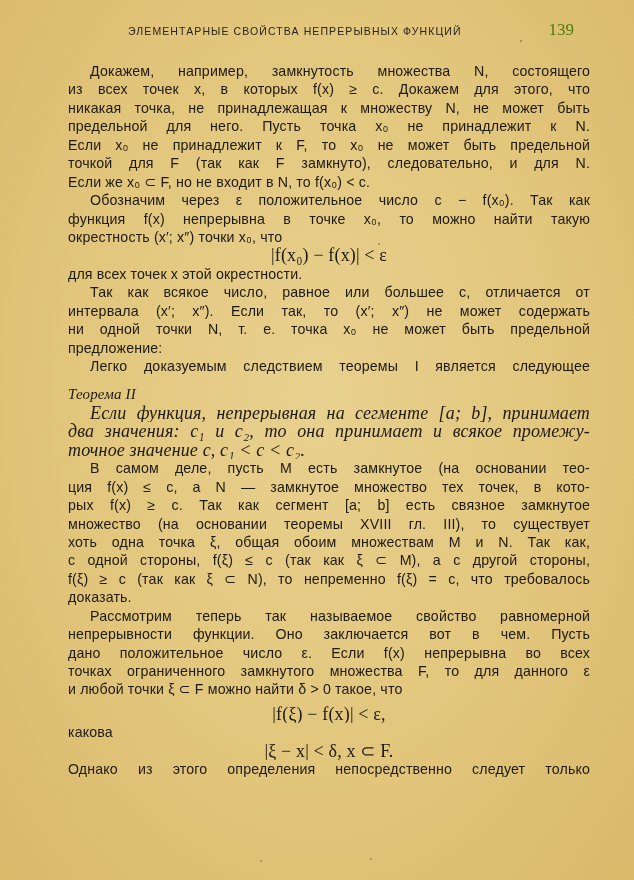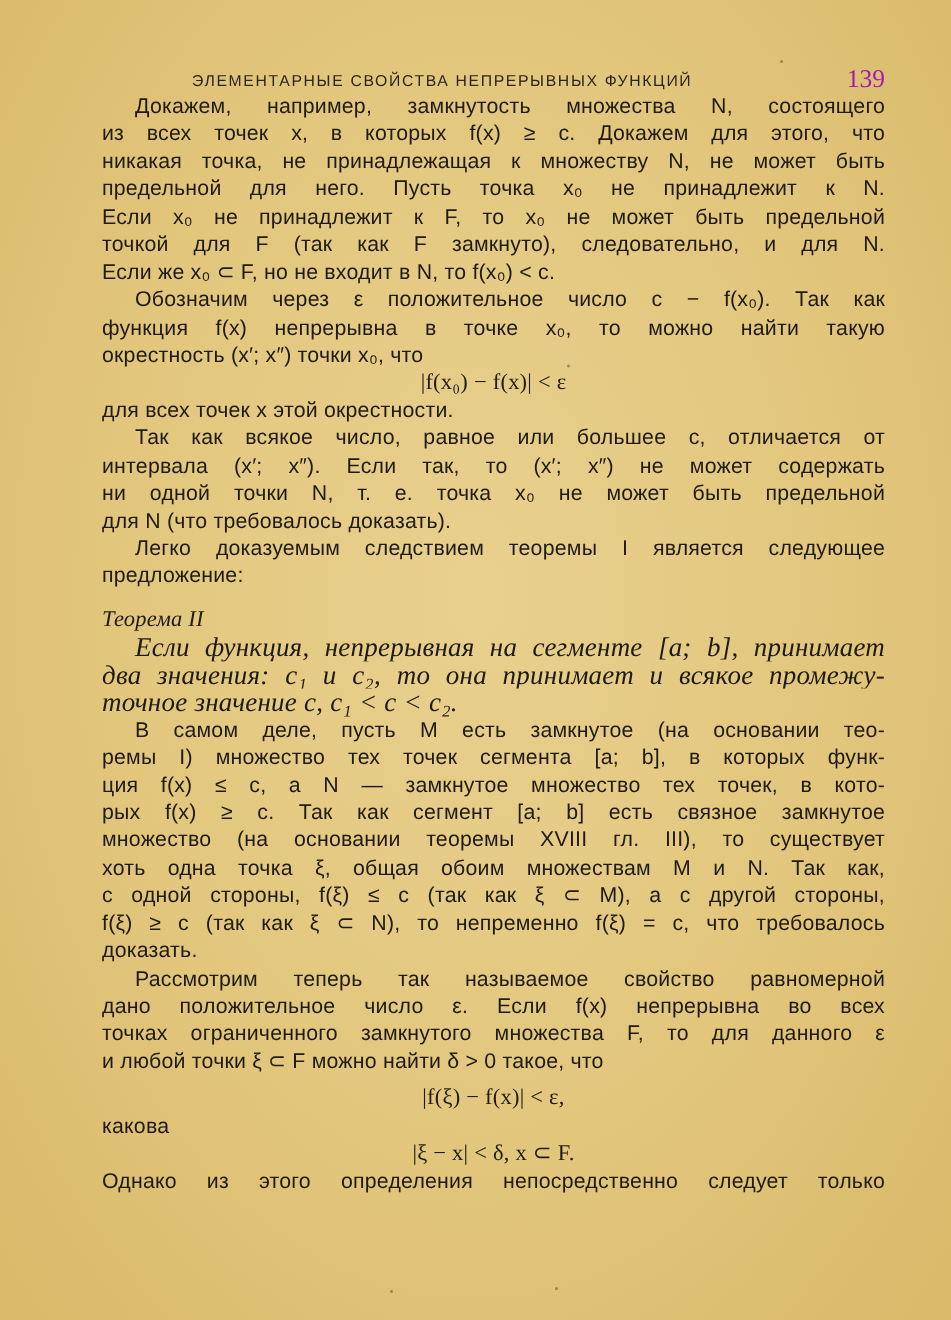--- a/index.html
+++ b/index.html
@@ -7,37 +7,36 @@
     width: 634px; height: 880px; overflow: hidden;
     background: radial-gradient(ellipse at 50% 45%, #e8d08e 0%, #e2c67c 55%, #d9b96a 100%);
     font-family: "Liberation Serif", "DejaVu Serif", serif;
     color: #1e1a14;
     position: relative;
   }
   .page { position: absolute; left: 68px; top: 0; width: 522px; }
   .running-head {
     position: absolute; top: 20px; left: 0; width: 522px; height: 22px;
     font-family: "Liberation Sans", "DejaVu Sans", sans-serif;
-    margin-top: 23px;
   }
   .running-title {
     position: absolute; left: 60px; top: 5px;
     font-size: 10.5px; letter-spacing: 1.1px; font-variant: small-caps; text-transform: uppercase;
     color: #2a241b;
   }
   .page-number {
-    position: absolute; right: 0; top: 0; font-size: 17px; font-family: "Liberation Serif", serif; color: #a21caf;
+    position: absolute; right: 16px; top: 0; font-size: 17px; font-family: "Liberation Serif", serif; color: #4d7c0f;
   }
   .body { position: absolute; top: 62px; left: 0; width: 522px;
     font-family: "Liberation Sans", "DejaVu Sans", sans-serif; font-size: 14.2px; line-height: 18.45px;
     letter-spacing: 0.15px; }
   .line { height: 18.45px; white-space: nowrap; text-align: justify; text-align-last: justify; overflow: hidden; }
   .line.last { text-align-last: left; }
   .line.indent { padding-left: 22px; }
-  .line.center { text-align: center; text-align-last: center; font-family: "Liberation Serif", serif; font-size: 15px; }
+  .line.center { text-align: center; text-align-last: center; font-family: "Liberation Serif", serif; font-size: 18px; }
   .line.italic { font-family: "Liberation Serif", serif; font-style: italic; font-size: 18px; }
   .line.heading { font-family: "Liberation Serif", serif; font-style: italic; font-size: 15px; text-align-last: left; }
   .gap { height: 10px; }
   .gap-small { height: 6px; }
   .speck { position: absolute; width: 2px; height: 2px; border-radius: 50%; background: #6b5a3c; opacity: 0.6; }
 </style>
 </head>
 <body>
 
 <div class="speck" style="left:520px;top:40px"></div>
@@ -60,38 +59,37 @@
     <div class="line">точкой для F (так как F замкнуто), следовательно, и для N.</div>
     <div class="line last">Если же x₀ ⊂ F, но не входит в N, то f(x₀) &lt; c.</div>
     <div class="line indent">Обозначим через ε положительное число c − f(x₀). Так как</div>
     <div class="line">функция f(x) непрерывна в точке x₀, то можно найти такую</div>
     <div class="line last">окрестность (x′; x″) точки x₀, что</div>
     <div class="line center">|f(x₀) − f(x)| &lt; ε</div>
     <div class="line last">для всех точек x этой окрестности.</div>
     <div class="line indent">Так как всякое число, равное или большее c, отличается от</div>
     <div class="line">интервала (x′; x″). Если так, то (x′; x″) не может содержать</div>
     <div class="line">ни одной точки N, т. е. точка x₀ не может быть предельной</div>
-    <div class="line last">для N (что требовалось доказать).</div>
+    <div class="line last">предложение:</div>
     <div class="line indent">Легко доказуемым следствием теоремы I является следующее</div>
-    <div class="line last">предложение:</div>
     <div class="gap"></div>
     <div class="line heading">Теорема II</div>
     <div class="line italic indent">Если функция, непрерывная на сегменте [a; b], принимает</div>
     <div class="line italic">два значения: c₁ и c₂, то она принимает и всякое промежу-</div>
     <div class="line italic last">точное значение c, c₁ &lt; c &lt; c₂.</div>
     <div class="line indent">В самом деле, пусть M есть замкнутое (на основании тео-</div>
-    <div class="line">ремы I) множество тех точек сегмента [a; b], в которых функ-</div>
     <div class="line">ция f(x) ≤ c, а N — замкнутое множество тех точек, в кото-</div>
     <div class="line">рых f(x) ≥ c. Так как сегмент [a; b] есть связное замкнутое</div>
     <div class="line">множество (на основании теоремы XVIII гл. III), то существует</div>
     <div class="line">хоть одна точка ξ, общая обоим множествам M и N. Так как,</div>
     <div class="line">с одной стороны, f(ξ) ≤ c (так как ξ ⊂ M), а с другой стороны,</div>
     <div class="line">f(ξ) ≥ c (так как ξ ⊂ N), то непременно f(ξ) = c, что требовалось</div>
     <div class="line last">доказать.</div>
     <div class="line indent">Рассмотрим теперь так называемое свойство равномерной</div>
+    <div class="line">непрерывности функции. Оно заключается вот в чем. Пусть</div>
     <div class="line">дано положительное число ε. Если f(x) непрерывна во всех</div>
     <div class="line">точках ограниченного замкнутого множества F, то для данного ε</div>
     <div class="line last">и любой точки ξ ⊂ F можно найти δ &gt; 0 такое, что</div>
     <div class="gap-small"></div>
     <div class="line center">|f(ξ) − f(x)| &lt; ε,</div>
     <div class="line last">какова</div>
     <div class="line center">|ξ − x| &lt; δ, x ⊂ F.</div>
     <div class="line">Однако из этого определения непосредственно следует только</div>
   </div>
 </div>

